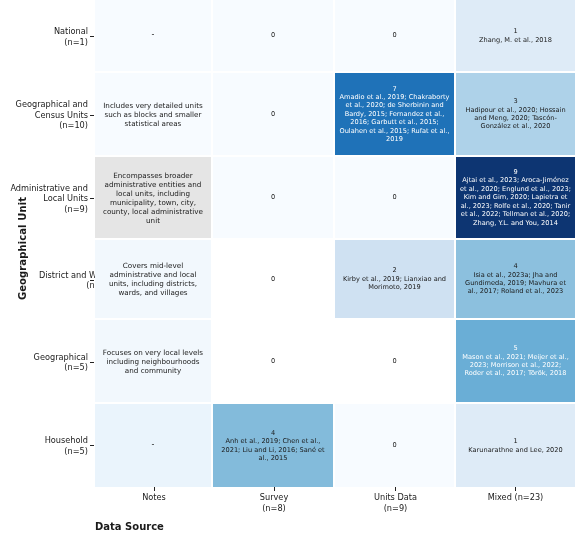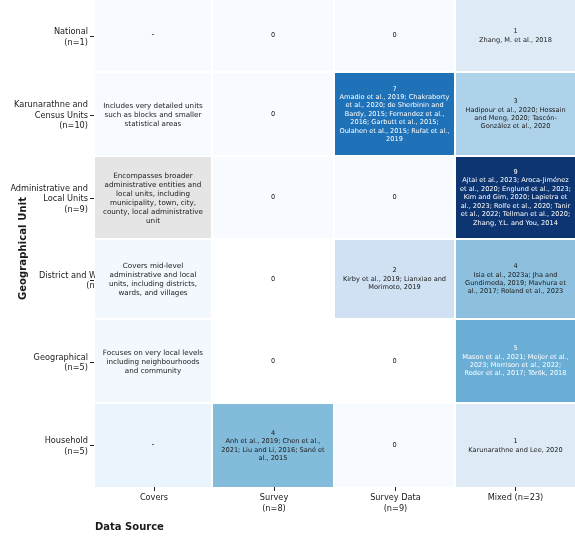--- a/index.html
+++ b/index.html
@@ -91,21 +91,21 @@
   <div class="rowlab" style="top:0px;height:73px;">
     <div>
       <div>National</div>
       <div>(n=1)</div>
     </div>
   </div>
   <div class="rowtick" style="top:36px;"></div>
 
   <div class="rowlab" style="top:73px;height:84px;">
     <div>
-      <div>Karunarathne and</div>
+      <div>Geographical and</div>
       <div>Census Units</div>
       <div>(n=10)</div>
     </div>
   </div>
   <div class="rowtick" style="top:115px;"></div>
 
   <div class="rowlab" style="top:157px;height:83px;">
     <div>
       <div>Administrative and</div>
       <div>Local Units</div>
@@ -214,32 +214,32 @@
     <div class="cell sep" style="left: 240px; top: 404px; width: 121px; height: 83px; background-color: rgb(247, 251, 255); color: rgb(26, 26, 26);">
         <span class="txt">0</span>
       </div>
     <div class="cell" style="left: 361px; top: 404px; width: 119px; height: 83px; background-color: rgb(222, 235, 247); color: rgb(26, 26, 26);">
         <span class="txt"><span class="num">1</span><span>Karunarathne and Lee, 2020</span></span>
       </div>
   </div>
 
   <div class="coltick" style="left:154px;"></div>
   <div class="collab" style="left:95px;width:118px;">
-    <div>Covers</div>
+    <div>Notes</div>
   </div>
 
   <div class="coltick" style="left:274px;"></div>
   <div class="collab" style="left:213px;width:122px;">
     <div>Survey</div>
     <div>(n=8)</div>
   </div>
 
   <div class="coltick" style="left:395px;"></div>
   <div class="collab" style="left:335px;width:121px;">
-    <div>Survey Data</div>
+    <div>Units Data</div>
     <div>(n=9)</div>
   </div>
 
   <div class="coltick" style="left:515px;"></div>
   <div class="collab" style="left:456px;width:119px;">
     <div>Mixed (n=23)</div>
   </div>
 
   <div class="xlabel">Data Source</div>
 </div>

